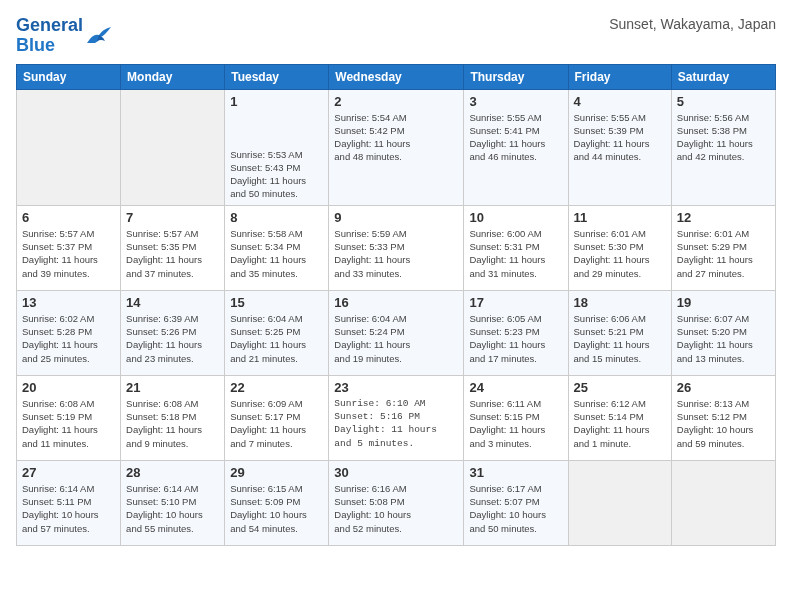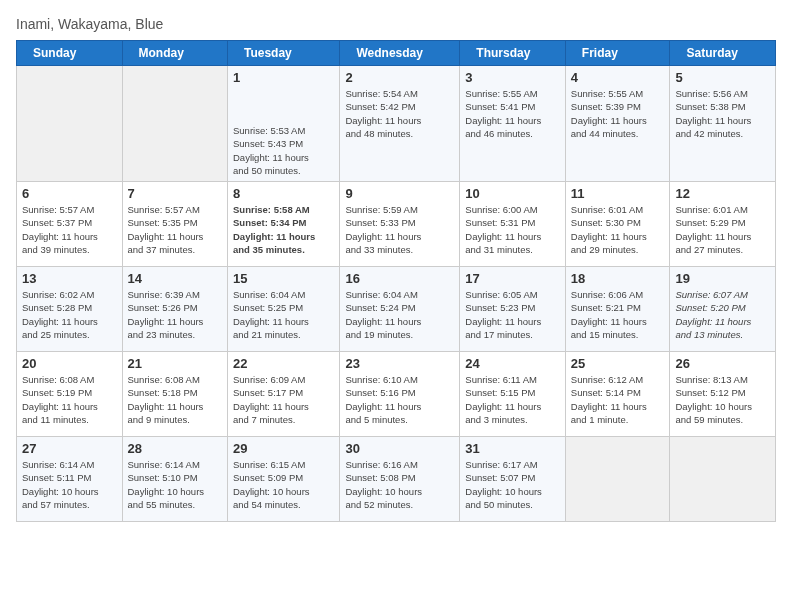--- a/index.html
+++ b/index.html
@@ -50,21 +50,21 @@
     table {
       width: 100%;
       border-collapse: collapse;
       font-size: 10.5px;
     }
     thead tr {
       background-color: #2176c7;
       color: #fff;
     }
     thead th {
-      padding: 5px 16px;
+      padding: 5px 6px;
       text-align: left;
       font-size: 12px;
       font-weight: bold;
       border: 1px solid #1a5fa8;
     }
     tbody td {
       vertical-align: top;
       border: 1px solid #ccc;
       padding: 4px 5px;
       height: 85px;
@@ -87,22 +87,34 @@
       line-height: 1.4;
     }
     td.empty {
       background: #f0f0f0 !important;
     }
   </style>
 </head>
 <body>
 
 <div class="header">
+  <div class="logo">
+    <div>
+      <div class="logo-text">
+        <span>General</span><br>
+        <span style="color:#2176c7;">Blue</span>
+      </div>
+    </div>
+    <svg class="logo-bird" viewBox="0 0 28 22" xmlns="http://www.w3.org/2000/svg">
+      <path d="M2 18 Q8 8 14 10 Q18 4 26 2 Q20 10 16 12 Q14 16 10 18 Z" fill="#2176c7"></path>
+      <path d="M14 10 Q18 12 20 16 Q16 14 12 16 Z" fill="#1a5fa8"></path>
+    </svg>
+  </div>
   <div class="title-block">
-    <div class="subtitle">Inami, Wakayama, Blue</div>
+    <div class="subtitle">Sunset, Wakayama, Japan</div>
   </div>
 </div>
 
 <table>
   <thead>
     <tr id="header-row">
         <th>Sunday</th>
         <th>Monday</th>
         <th>Tuesday</th>
         <th>Wednesday</th>
@@ -161,21 +173,21 @@
         </td>
         <td>
           <span class="day-num">7</span>
           <div class="day-info" style="white-space: pre-line;">Sunrise: 5:57 AM
 Sunset: 5:35 PM
 Daylight: 11 hours
 and 37 minutes.</div>
         </td>
         <td>
           <span class="day-num">8</span>
-          <div class="day-info" style="white-space: pre-line; font-weight: bold;">Sunrise: 5:58 AM
+          <div class="day-info" style="white-space: pre-line;">Sunrise: 5:58 AM
 Sunset: 5:34 PM
 Daylight: 11 hours
 and 35 minutes.</div>
         </td>
         <td>
           <span class="day-num">9</span>
           <div class="day-info" style="white-space: pre-line;">Sunrise: 5:59 AM
 Sunset: 5:33 PM
 Daylight: 11 hours
 and 33 minutes.</div>
@@ -240,21 +252,21 @@
         </td>
         <td>
           <span class="day-num">18</span>
           <div class="day-info" style="white-space: pre-line;">Sunrise: 6:06 AM
 Sunset: 5:21 PM
 Daylight: 11 hours
 and 15 minutes.</div>
         </td>
         <td>
           <span class="day-num">19</span>
-          <div class="day-info" style="white-space: pre-line; font-style: italic;">Sunrise: 6:07 AM
+          <div class="day-info" style="white-space: pre-line;">Sunrise: 6:07 AM
 Sunset: 5:20 PM
 Daylight: 11 hours
 and 13 minutes.</div>
         </td>
       </tr>
       <tr>
         <td>
           <span class="day-num">20</span>
           <div class="day-info" style="white-space: pre-line;">Sunrise: 6:08 AM
 Sunset: 5:19 PM
@@ -270,21 +282,21 @@
         </td>
         <td>
           <span class="day-num">22</span>
           <div class="day-info" style="white-space: pre-line;">Sunrise: 6:09 AM
 Sunset: 5:17 PM
 Daylight: 11 hours
 and 7 minutes.</div>
         </td>
         <td>
           <span class="day-num">23</span>
-          <div class="day-info" style="white-space: pre-line;">Sunrise: 6:10 AM
+          <div class="day-info" style="white-space: pre-line; font-family: Liberation Mono, monospace;">Sunrise: 6:10 AM
 Sunset: 5:16 PM
 Daylight: 11 hours
 and 5 minutes.</div>
         </td>
         <td>
           <span class="day-num">24</span>
           <div class="day-info" style="white-space: pre-line;">Sunrise: 6:11 AM
 Sunset: 5:15 PM
 Daylight: 11 hours
 and 3 minutes.</div>

